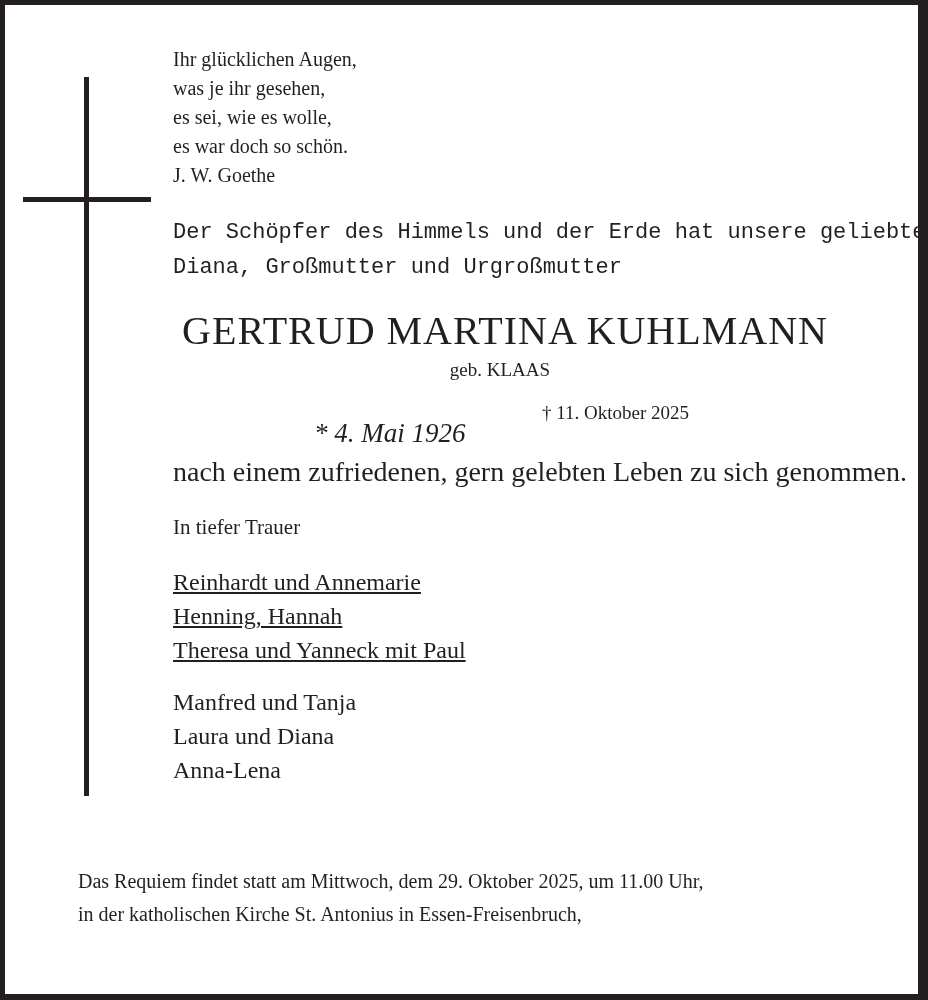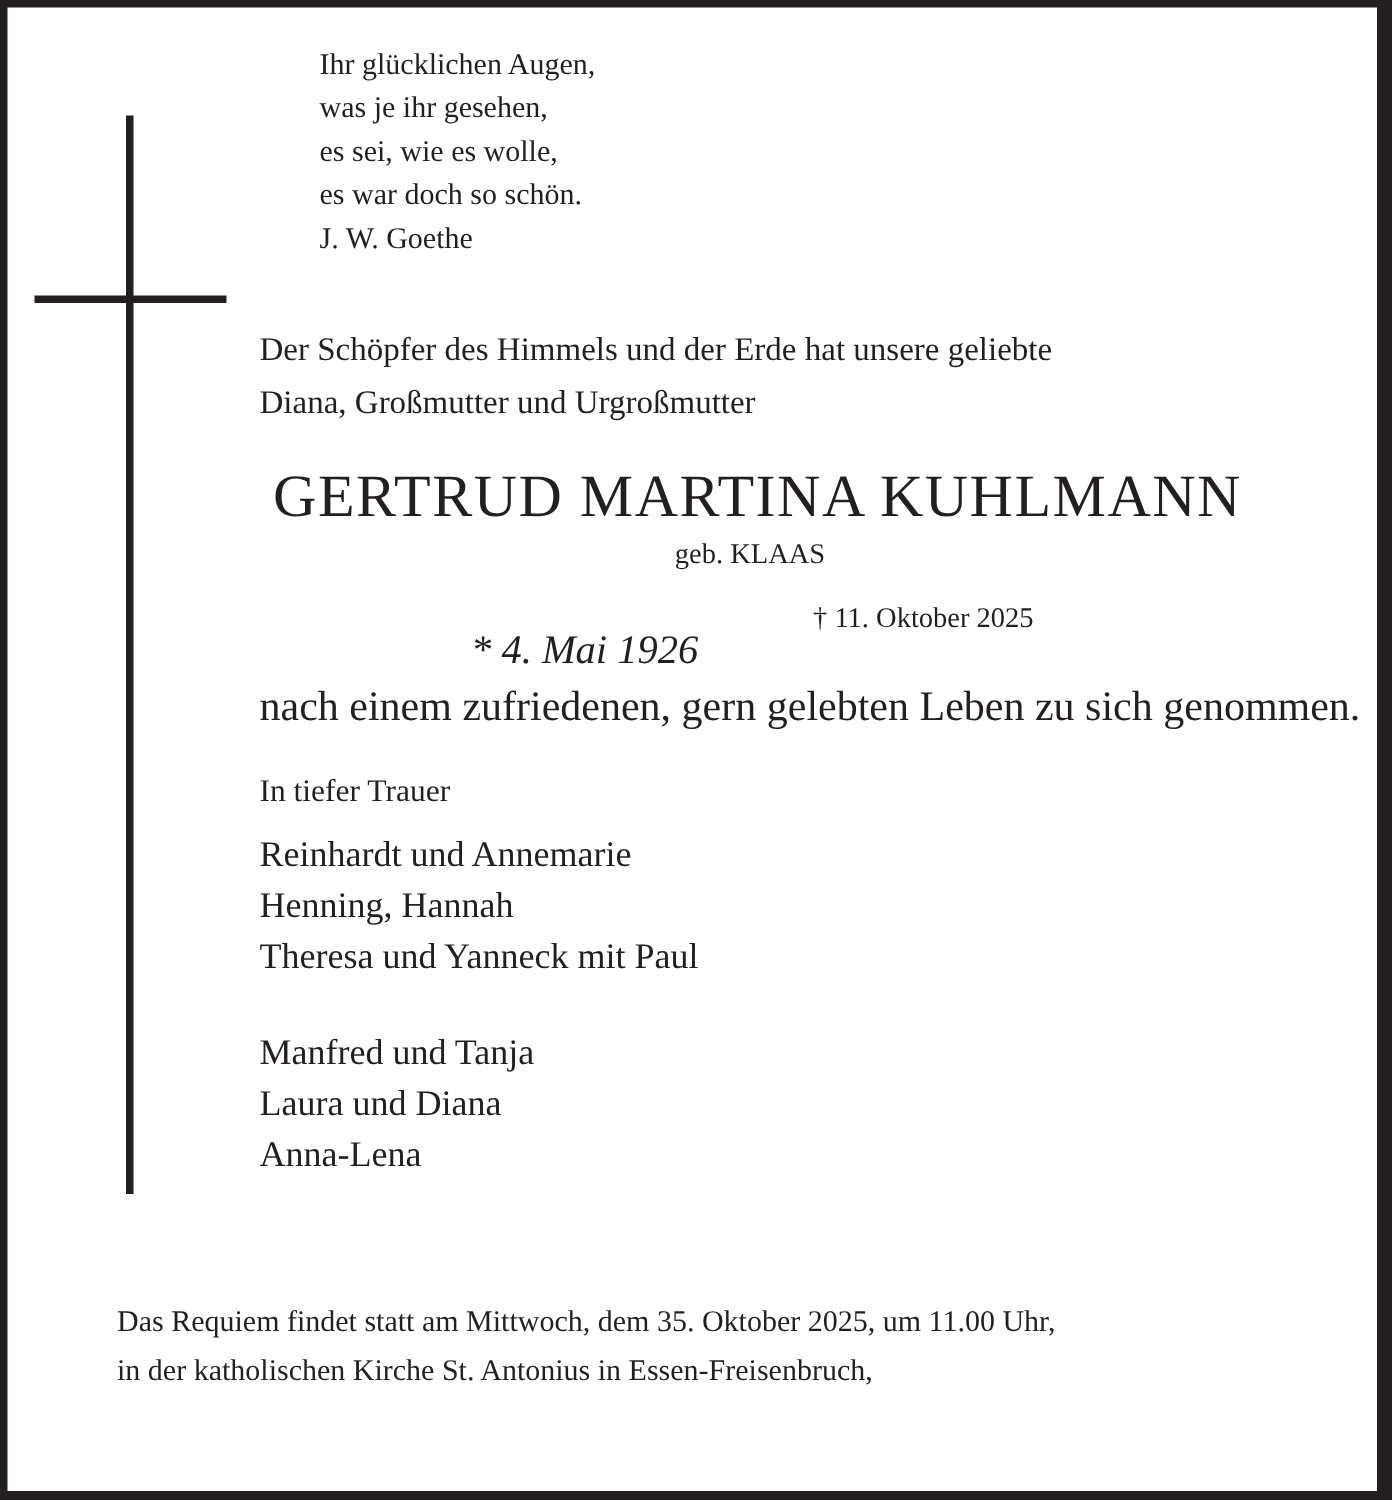--- a/index.html
+++ b/index.html
@@ -6,31 +6,31 @@
   body {
     width: 928px; height: 1000px; background: #231f20; position: relative; overflow: hidden;
     font-family: "Liberation Serif", "DejaVu Serif", serif; color: #231f20;
   }
   .page {
     position: absolute; left: 5px; top: 5px; width: 913px; height: 989px; background: #ffffff;
   }
   .cross-v { position: absolute; left: 79px; top: 72px; width: 5px; height: 719px; background: #231f20; }
   .cross-h { position: absolute; left: 18px; top: 192px; width: 128px; height: 5px; background: #231f20; }
   .abs { position: absolute; white-space: nowrap; }
-  .poem { left: 168px; top: 24px; font-size: 20px; line-height: 29px; margin-left: 40px; }
+  .poem { left: 168px; top: 40px; font-size: 20px; line-height: 29px; }
   .poem .author { font-size: 20px; }
-  .intro { left: 168px; top: 210px; font-size: 22px; line-height: 35px; }
+  .intro { left: 168px; top: 210px; font-size: 22px; line-height: 35px; font-family: Liberation Mono, monospace; }
   .name { left: 0; width: 1000px; top: 302px; text-align: center; font-size: 40px; letter-spacing: 1px; }
   .birthname { left: 0; width: 990px; top: 354px; text-align: center; font-size: 19px; }
   .born { left: 309px; top: 413px; font-size: 27px; font-style: italic; }
   .died { left: 537px; top: 397px; font-size: 19px; }
   .outro { left: 168px; top: 451px; font-size: 28px; }
   .mourning { left: 168px; top: 510px; font-size: 21px; }
   .group { left: 168px; font-size: 24px; line-height: 34px; }
-  .g1 { top: 548px; }
+  .g1 { top: 560px; text-decoration: underline; }
   .g2 { top: 680px; }
   .service { left: 73px; top: 860px; font-size: 20px; line-height: 33px; }
 </style>
 </head>
 <body>
 
 <div class="page">
   <div class="cross-v"></div>
   <div class="cross-h"></div>
 
@@ -61,16 +61,16 @@
     <div>Theresa und Yanneck mit Paul</div>
   </div>
 
   <div class="abs group g2">
     <div>Manfred und Tanja</div>
     <div>Laura und Diana</div>
     <div>Anna-Lena</div>
   </div>
 
   <div class="abs service">
-    <div>Das Requiem findet statt am Mittwoch, dem 35. Oktober 2025, um 11.00 Uhr,</div>
+    <div>Das Requiem findet statt am Mittwoch, dem 29. Oktober 2025, um 11.00 Uhr,</div>
     <div>in der katholischen Kirche St. Antonius in Essen-Freisenbruch,</div>
   </div>
 </div>
 
 </body></html>

